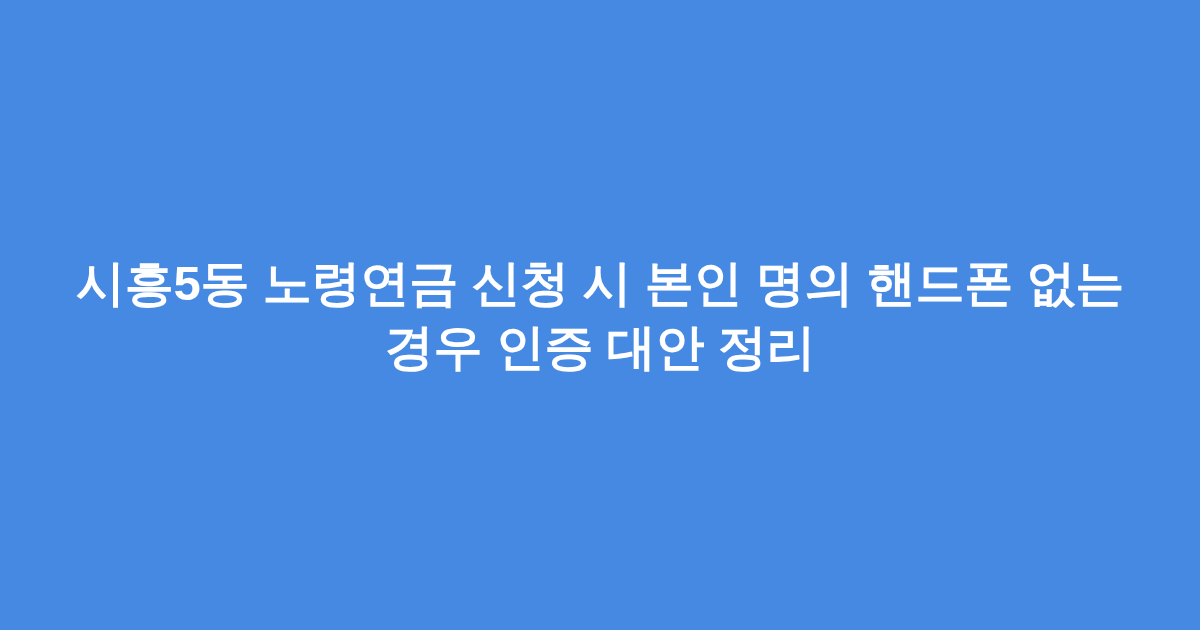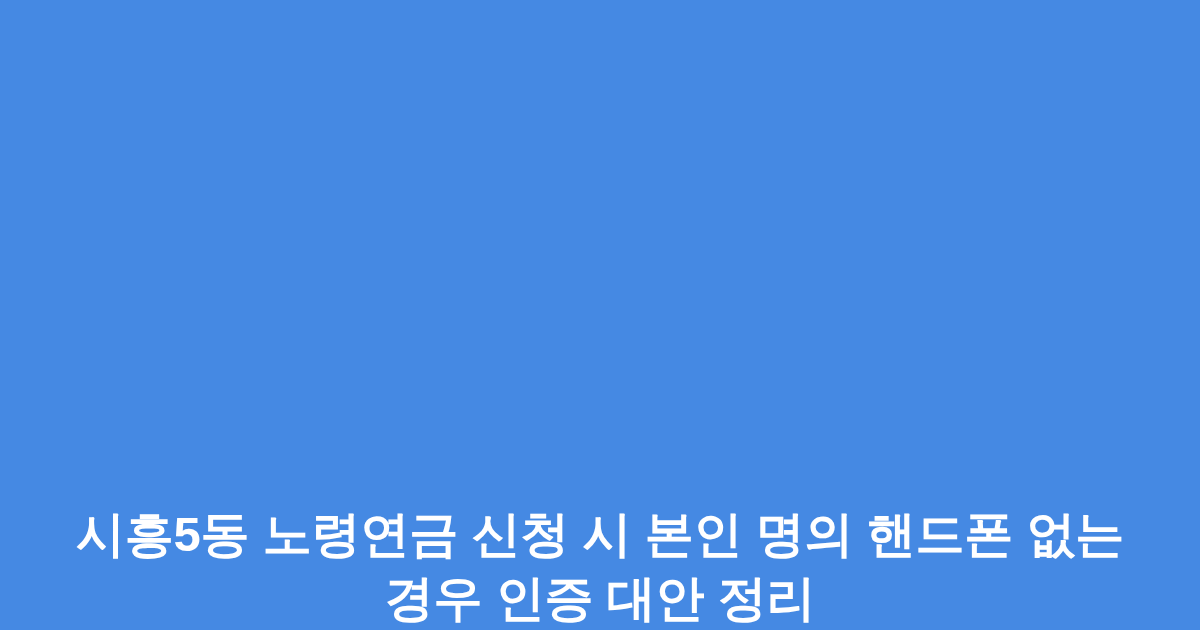--- a/index.html
+++ b/index.html
@@ -16,21 +16,21 @@
     background: #4589e3;
   }
 
   .og-card {
     position: relative;
     box-sizing: border-box;
     width: 1200px;
     height: 630px;
     background-color: #4589e3;
     display: flex;
-    align-items: flex-end;
+    align-items: center;
     justify-content: center;
   }
 
   .title-block {
     width: 1060px;
     margin: 0 auto;
     text-align: center;
   }
 
   .og-title {

